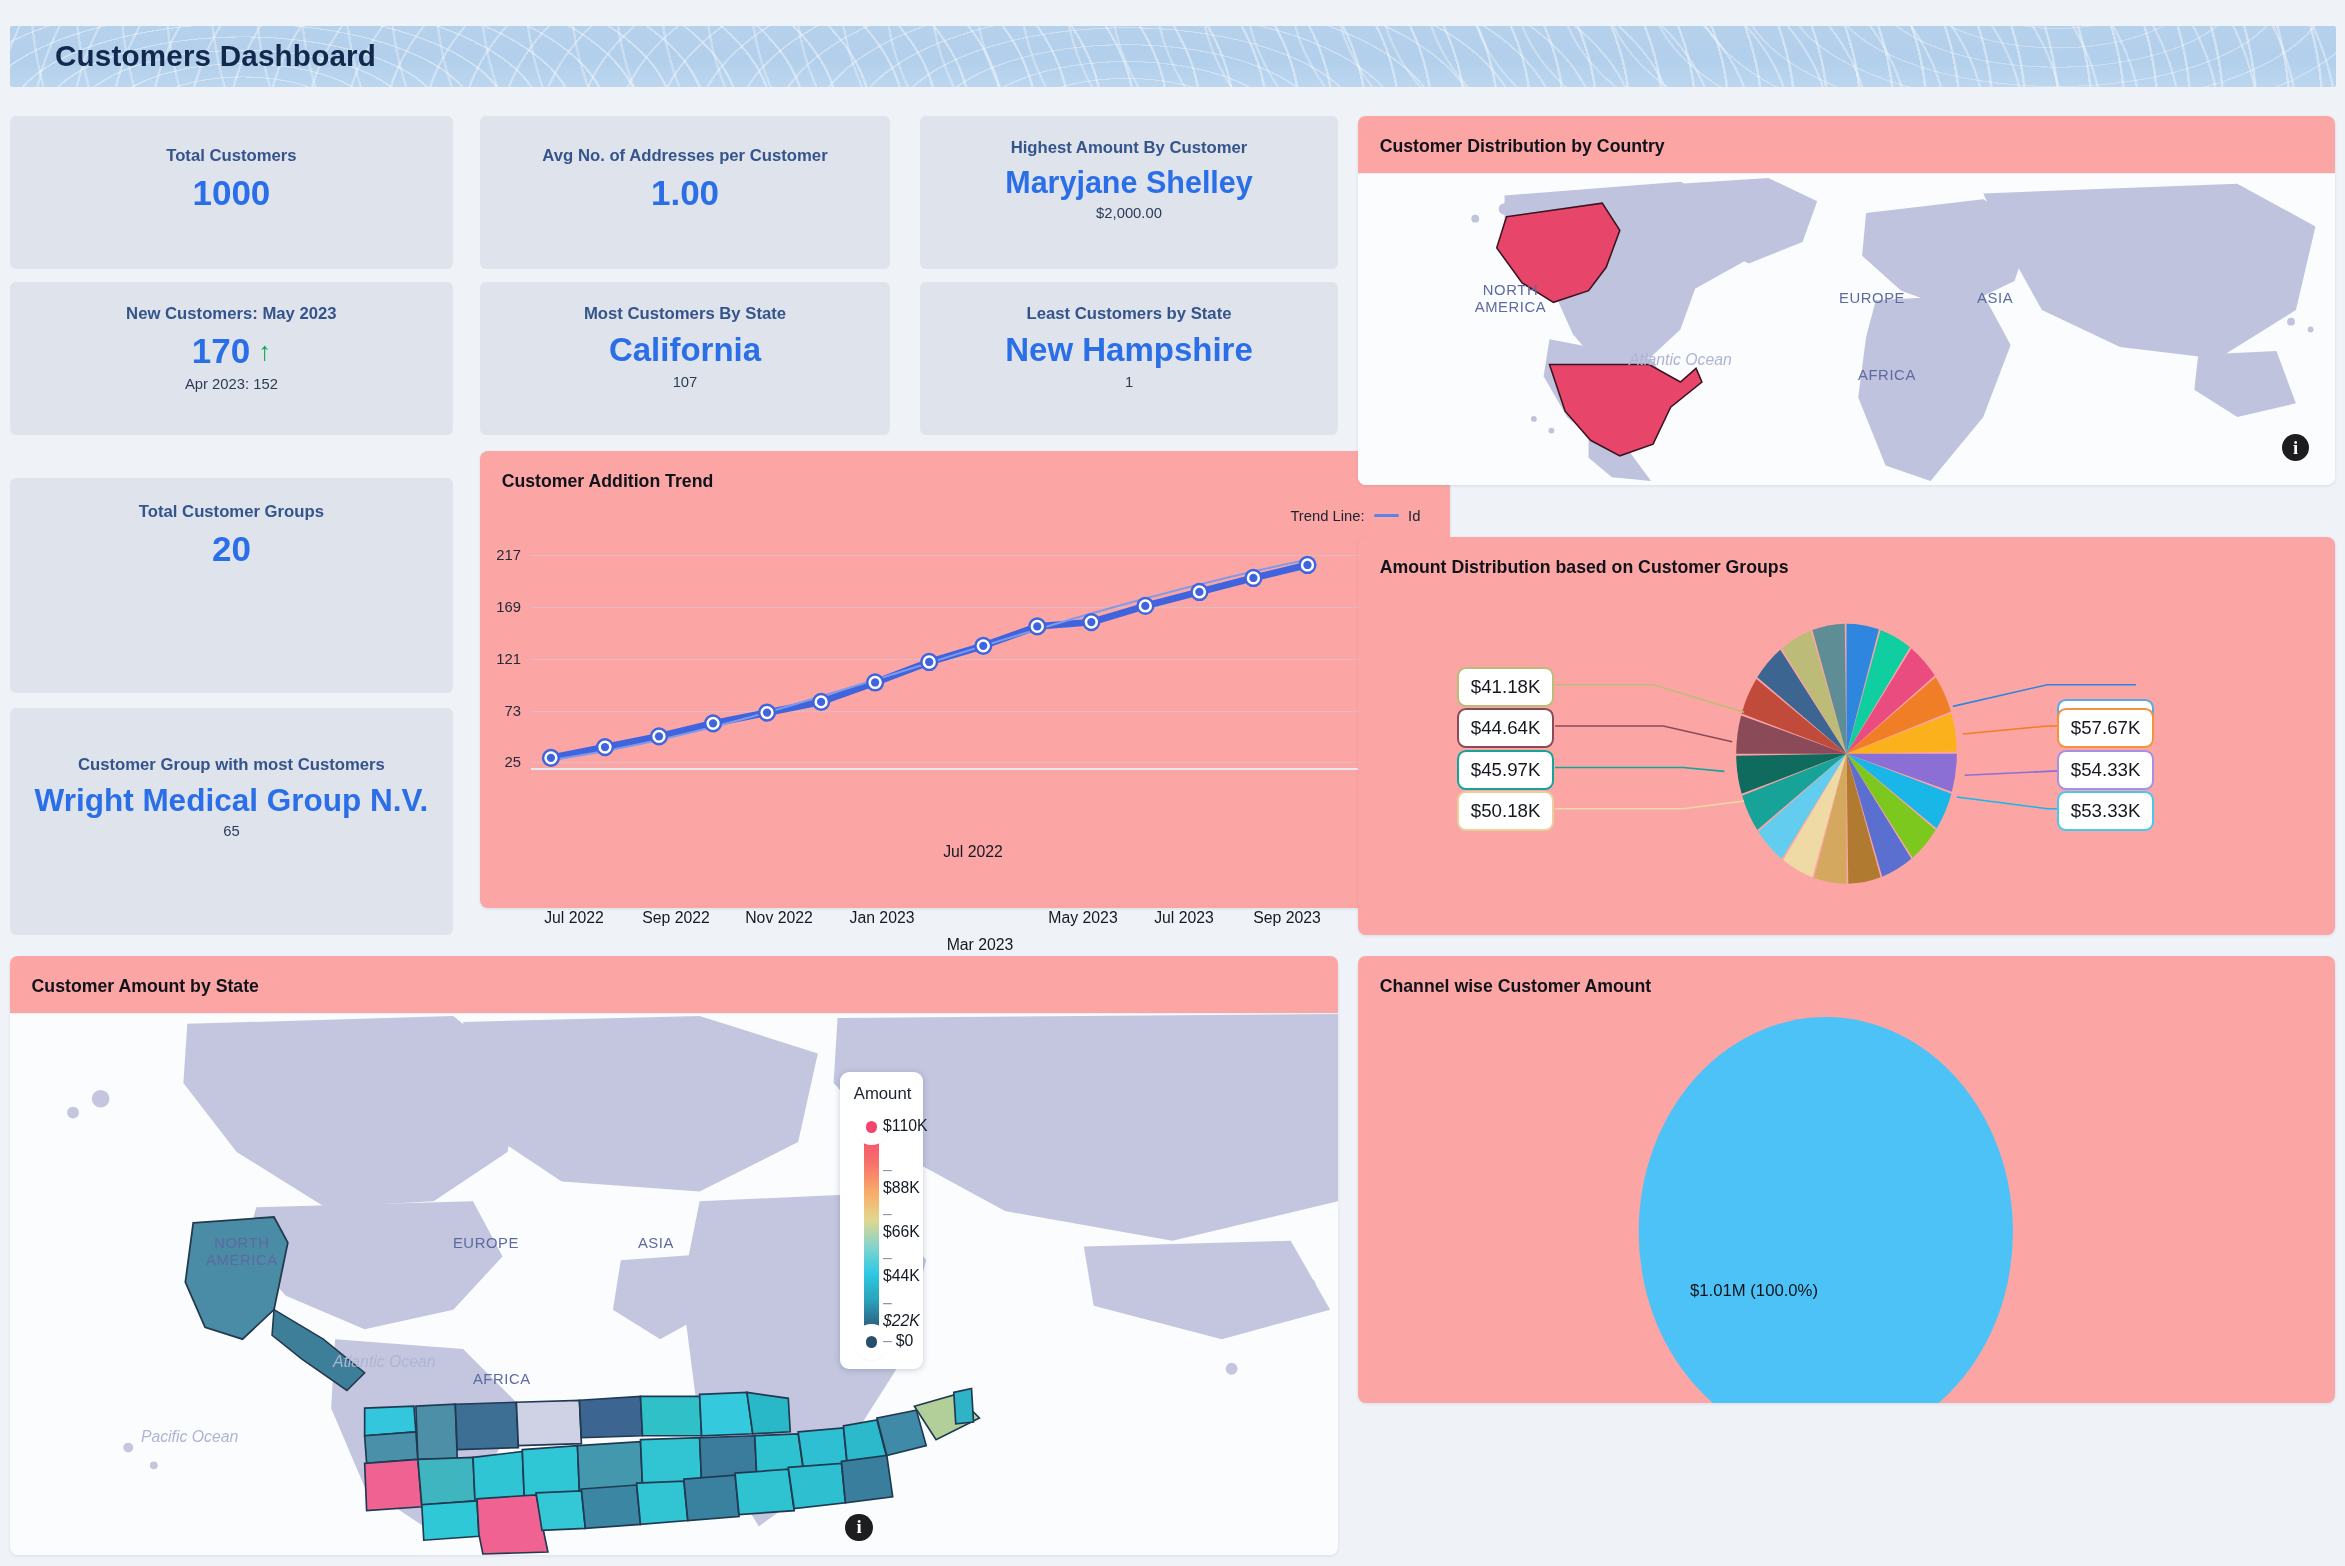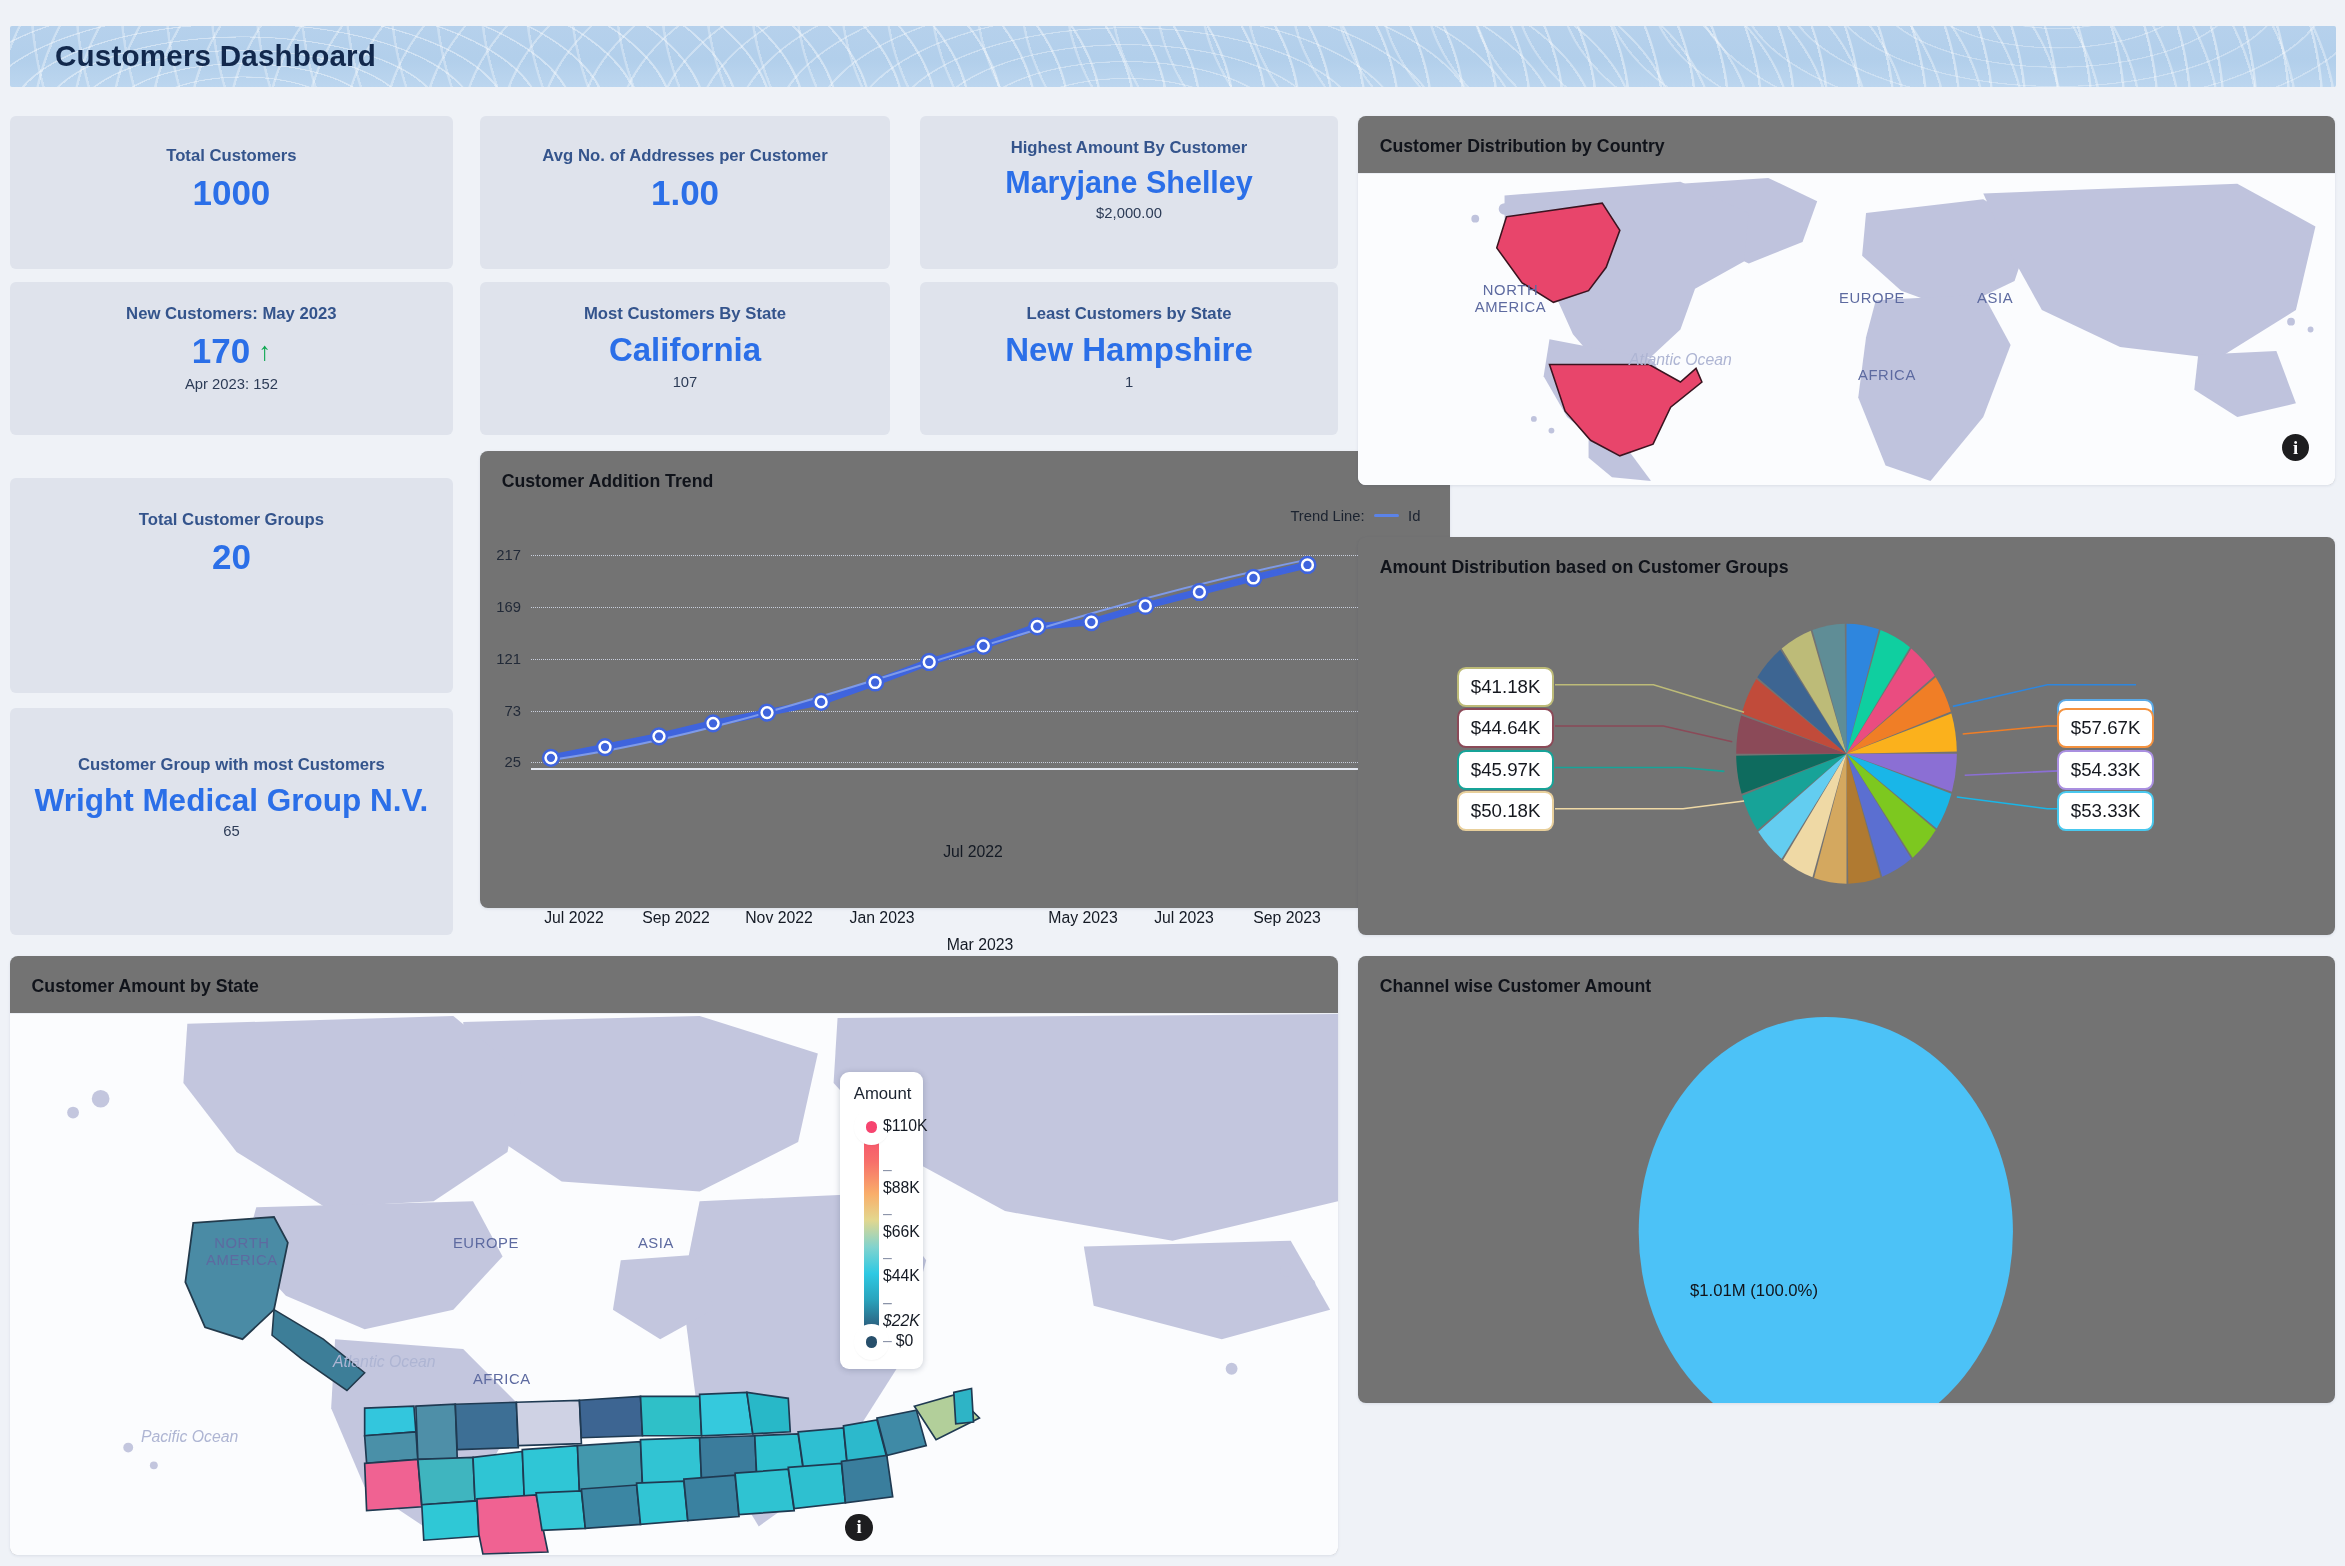--- a/index.html
+++ b/index.html
@@ -34,21 +34,21 @@
   }
   .kpi-label { font-size: 16.7px; font-weight: bold; color: #34548c; line-height: 1.2; }
   .kpi-value { font-size: 35px; font-weight: bold; color: #2b6fe8; margin-top: 7.9px; line-height: 1.1; }
   .kpi-value.name { font-size: 30.5px; }
   .kpi-value.wide { font-size: 33px; }
   .kpi-sub { font-size: 14.8px; color: #2d3c57; margin-top: 5.9px; }
   .arrow-up { color: #0ca750; font-size: 25.6px; font-weight: normal; }
 
   
   .panel {
-    position: absolute; background: #737373; border-radius: 7.9px;
+    position: absolute; background: #fca5a5; border-radius: 7.9px;
     box-shadow: 0 1px 3px rgba(30,50,90,.10);
     overflow: hidden;
   }
   .panel-title {
     font-size: 17.7px; font-weight: bold; color: #10131a;
     padding: 19.7px 0 0 21.7px;
   }
 
   
   .trend-wrap { position: absolute; left: 0; top: 47px; width: 100%; height: 270px; }
@@ -147,21 +147,21 @@
     <div class="kpi-value wide">California</div>
     <div class="kpi-sub">107</div>
   </div>
 
   <div class="kpi" style="left:920px; top:282px; width:418px; height:153px; padding-top:21.7px;">
     <div class="kpi-label">Least Customers by State</div>
     <div class="kpi-value wide">New Hampshire</div>
     <div class="kpi-sub">1</div>
   </div>
 
-  <div class="kpi" style="left:9.9px; top:478px; width:443px; height:215px; padding-top:32px;">
+  <div class="kpi" style="left:9.9px; top:478px; width:443px; height:215px; padding-top:24px;">
     <div class="kpi-label">Total Customer Groups</div>
     <div class="kpi-value">20</div>
   </div>
 
   <div class="kpi" style="left:9.9px; top:708px; width:443px; height:227px; padding-top:47px;">
     <div class="kpi-label">Customer Group with most Customers</div>
     <div class="kpi-value" style="font-size:31.5px;">Wright Medical Group N.V.</div>
     <div class="kpi-sub">65</div>
   </div>
 

